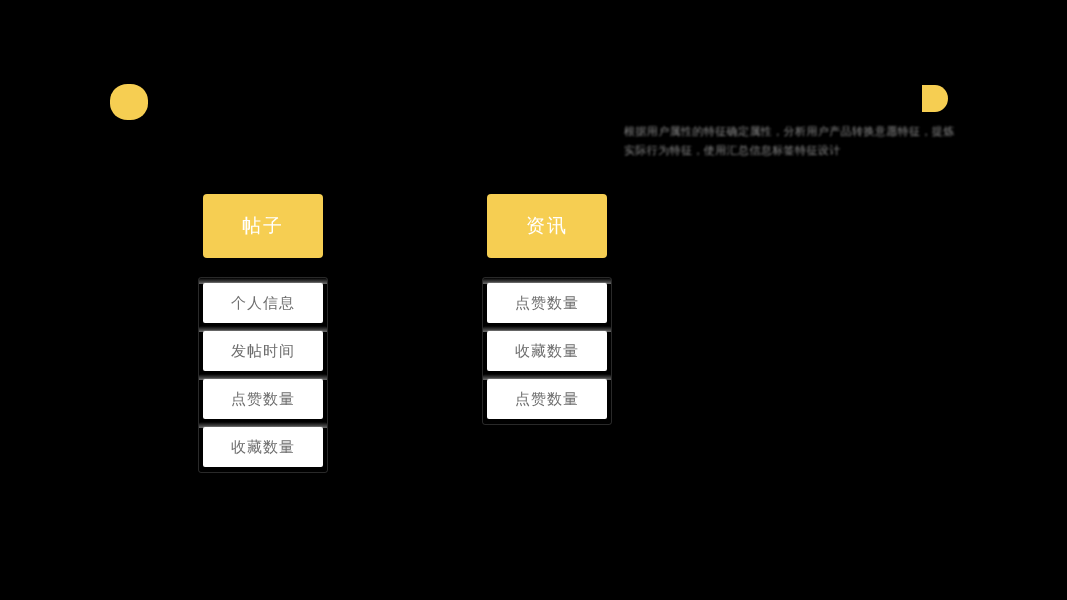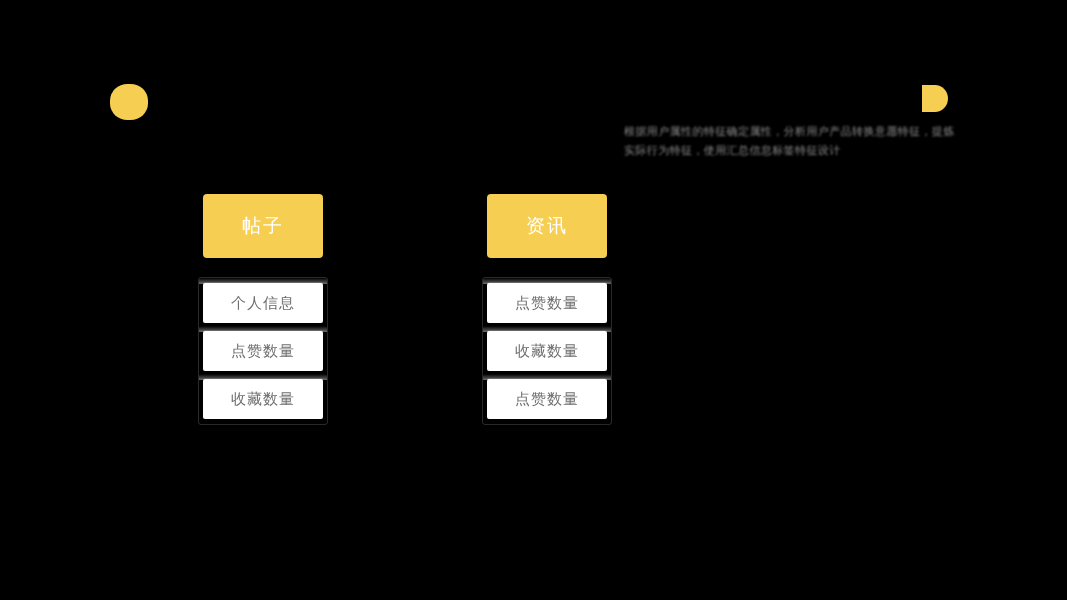--- a/index.html
+++ b/index.html
@@ -144,20 +144,21 @@
   <div class="deco-dot" id="deco-dot-right">
     
   </div>
 
   <div id="desc-block">根据用户属性的特征确定属性，分析用户产品转换意愿特征，提炼实际行为特征，使用汇总信息标签特征设计</div>
 
   <div class="column" id="column-0">
     <div class="col-header">帖子</div>
     <div class="col-list">
       <div class="list-item">个人信息</div>
+      <div class="list-item">发帖时间</div>
       <div class="list-item">点赞数量</div>
       <div class="list-item">收藏数量</div>
     </div>
   </div>
 
   <div class="column" id="column-1">
     <div class="col-header">资讯</div>
     <div class="col-list">
       <div class="list-item">点赞数量</div>
       <div class="list-item">收藏数量</div>

